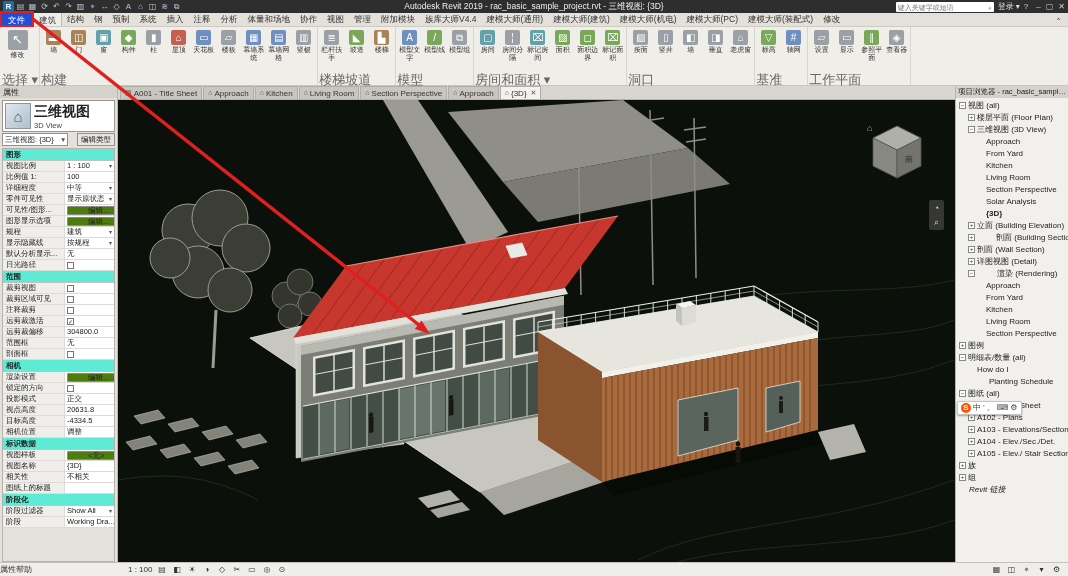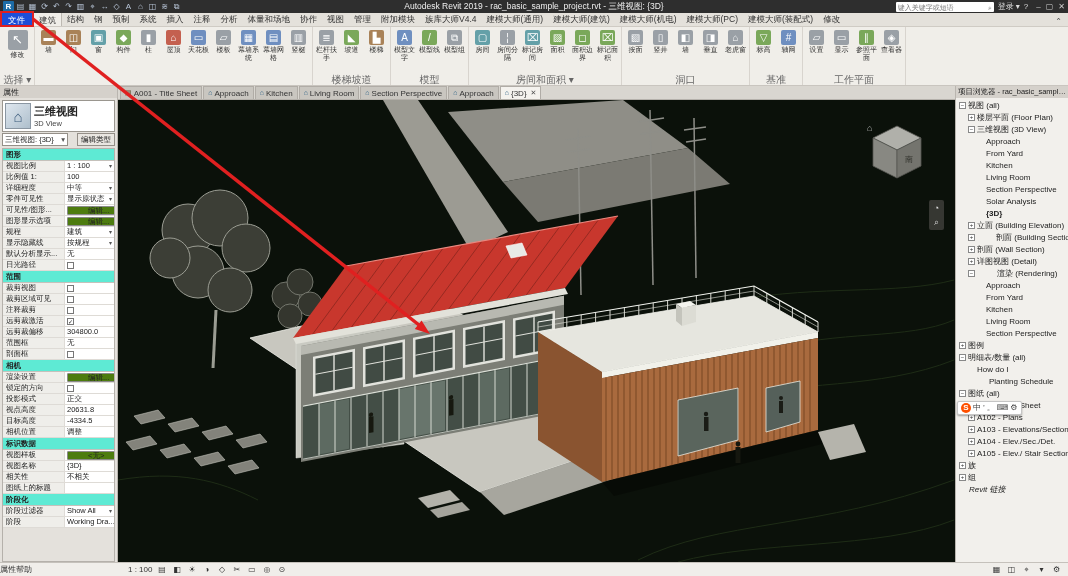--- a/index.html
+++ b/index.html
@@ -30,33 +30,33 @@
 
   
   .ribbon{height:59px;background:#f0eee9;border-bottom:1px solid #c9c5bf;display:flex;padding-left:1px}
   .rgroup{display:flex;flex-direction:column;border-right:1px solid #d8d4ce;padding:2px 1px 0 1px}
   .rbtns{flex:1;display:flex;align-items:flex-start}
   .rbtn{width:25px;display:flex;flex-direction:column;align-items:center;padding-top:1px;cursor:default}
   .rbtn.big{width:31px}
   .ric{width:15px;height:15px;border-radius:2px;font-size:10px;line-height:15px;text-align:center;color:#fff;margin-bottom:1px}
   .rbtn.big .ric{width:20px;height:20px;font-size:13px;line-height:20px}
   .rlbl{font-size:7px;line-height:7.5px;text-align:center;color:#333;width:25px;word-break:break-all}
-  .rglabel{height:10px;font-size:10px;color:#666;text-align:center;line-height:10px;white-space:nowrap}
+  .rglabel{height:10px;font-size:13px;color:#666;text-align:left;line-height:10px;white-space:nowrap}
   .c-gray{background:#9aa0a6}.c-blue{background:#6f8fc0}.c-green{background:#7aa85a}
   .c-brown{background:#a98258}.c-red{background:#c4604f}.c-teal{background:#64a0a8}
 
   
   .main{display:flex;height:476px}
 
   
   .props{width:118px;background:#e4e1dc;border-right:1px solid #b9b5af;display:flex;flex-direction:column;font-size:7.5px}
   .props-header{height:12px;background:#d5d1cb;display:flex;align-items:center;padding:0 3px;font-size:8px;color:#222}
   .typebox{margin:2px 2px 1px;background:#fff;border:1px solid #9a968f;height:32px;display:flex;align-items:center;gap:3px;padding:0 2px}
   .type-icon{width:26px;height:26px;background:linear-gradient(135deg,#dfe7ef,#aebfcc);border:1px solid #8a96a2;text-align:center;font-size:15px;line-height:26px;color:#3a5a7a}
-  .type-name b{display:block;font-size:11px}
+  .type-name b{display:block;font-size:14px}
   .type-name i{font-style:normal;color:#444}
   .selrow{display:flex;margin:0 2px 2px;gap:9px}
   .type-select{flex:1;background:#fff;border:1px solid #948f88;height:13px;display:flex;align-items:center;padding:0 2px;white-space:nowrap;overflow:hidden}
   .type-select .dd{margin-left:auto;color:#555}
   .edit-type{background:#e9e6e1;border:1px solid #948f88;height:13px;padding:0 3px;display:flex;align-items:center;white-space:nowrap}
   .pgrid{margin:0 2px;border:1px solid #b5b1ab;background:#e4e1dc;overflow:hidden;flex:1}
   .psec{height:12px;line-height:12px;background:#5eead4;font-weight:bold;padding-left:3px;border-bottom:1px solid #c5c1bb;font-size:7.5px}
   .prow{display:flex;height:11px;border-bottom:1px solid #dedbd6;background:#fff}
   .plabel{width:62px;padding-left:3px;line-height:10px;overflow:hidden;white-space:nowrap;background:#efeeea;border-right:1px solid #dedbd6}
   .pval{flex:1;display:flex;align-items:center;padding:0 2px;overflow:hidden;white-space:nowrap;line-height:10px}
@@ -217,20 +217,21 @@
           </div>
           <div class="rbtn">
             <span class="ric c-blue">▤</span>
             <span class="rlbl">幕墙网格</span>
           </div>
           <div class="rbtn">
             <span class="ric c-gray">▥</span>
             <span class="rlbl">竖梃</span>
           </div>
         </div>
+        <div class="rglabel">构建</div>
       </div>
       <div class="rgroup">
         <div class="rbtns">
           <div class="rbtn">
             <span class="ric c-gray">≣</span>
             <span class="rlbl">栏杆扶手</span>
           </div>
           <div class="rbtn">
             <span class="ric c-green">◣</span>
             <span class="rlbl">坡道</span>

